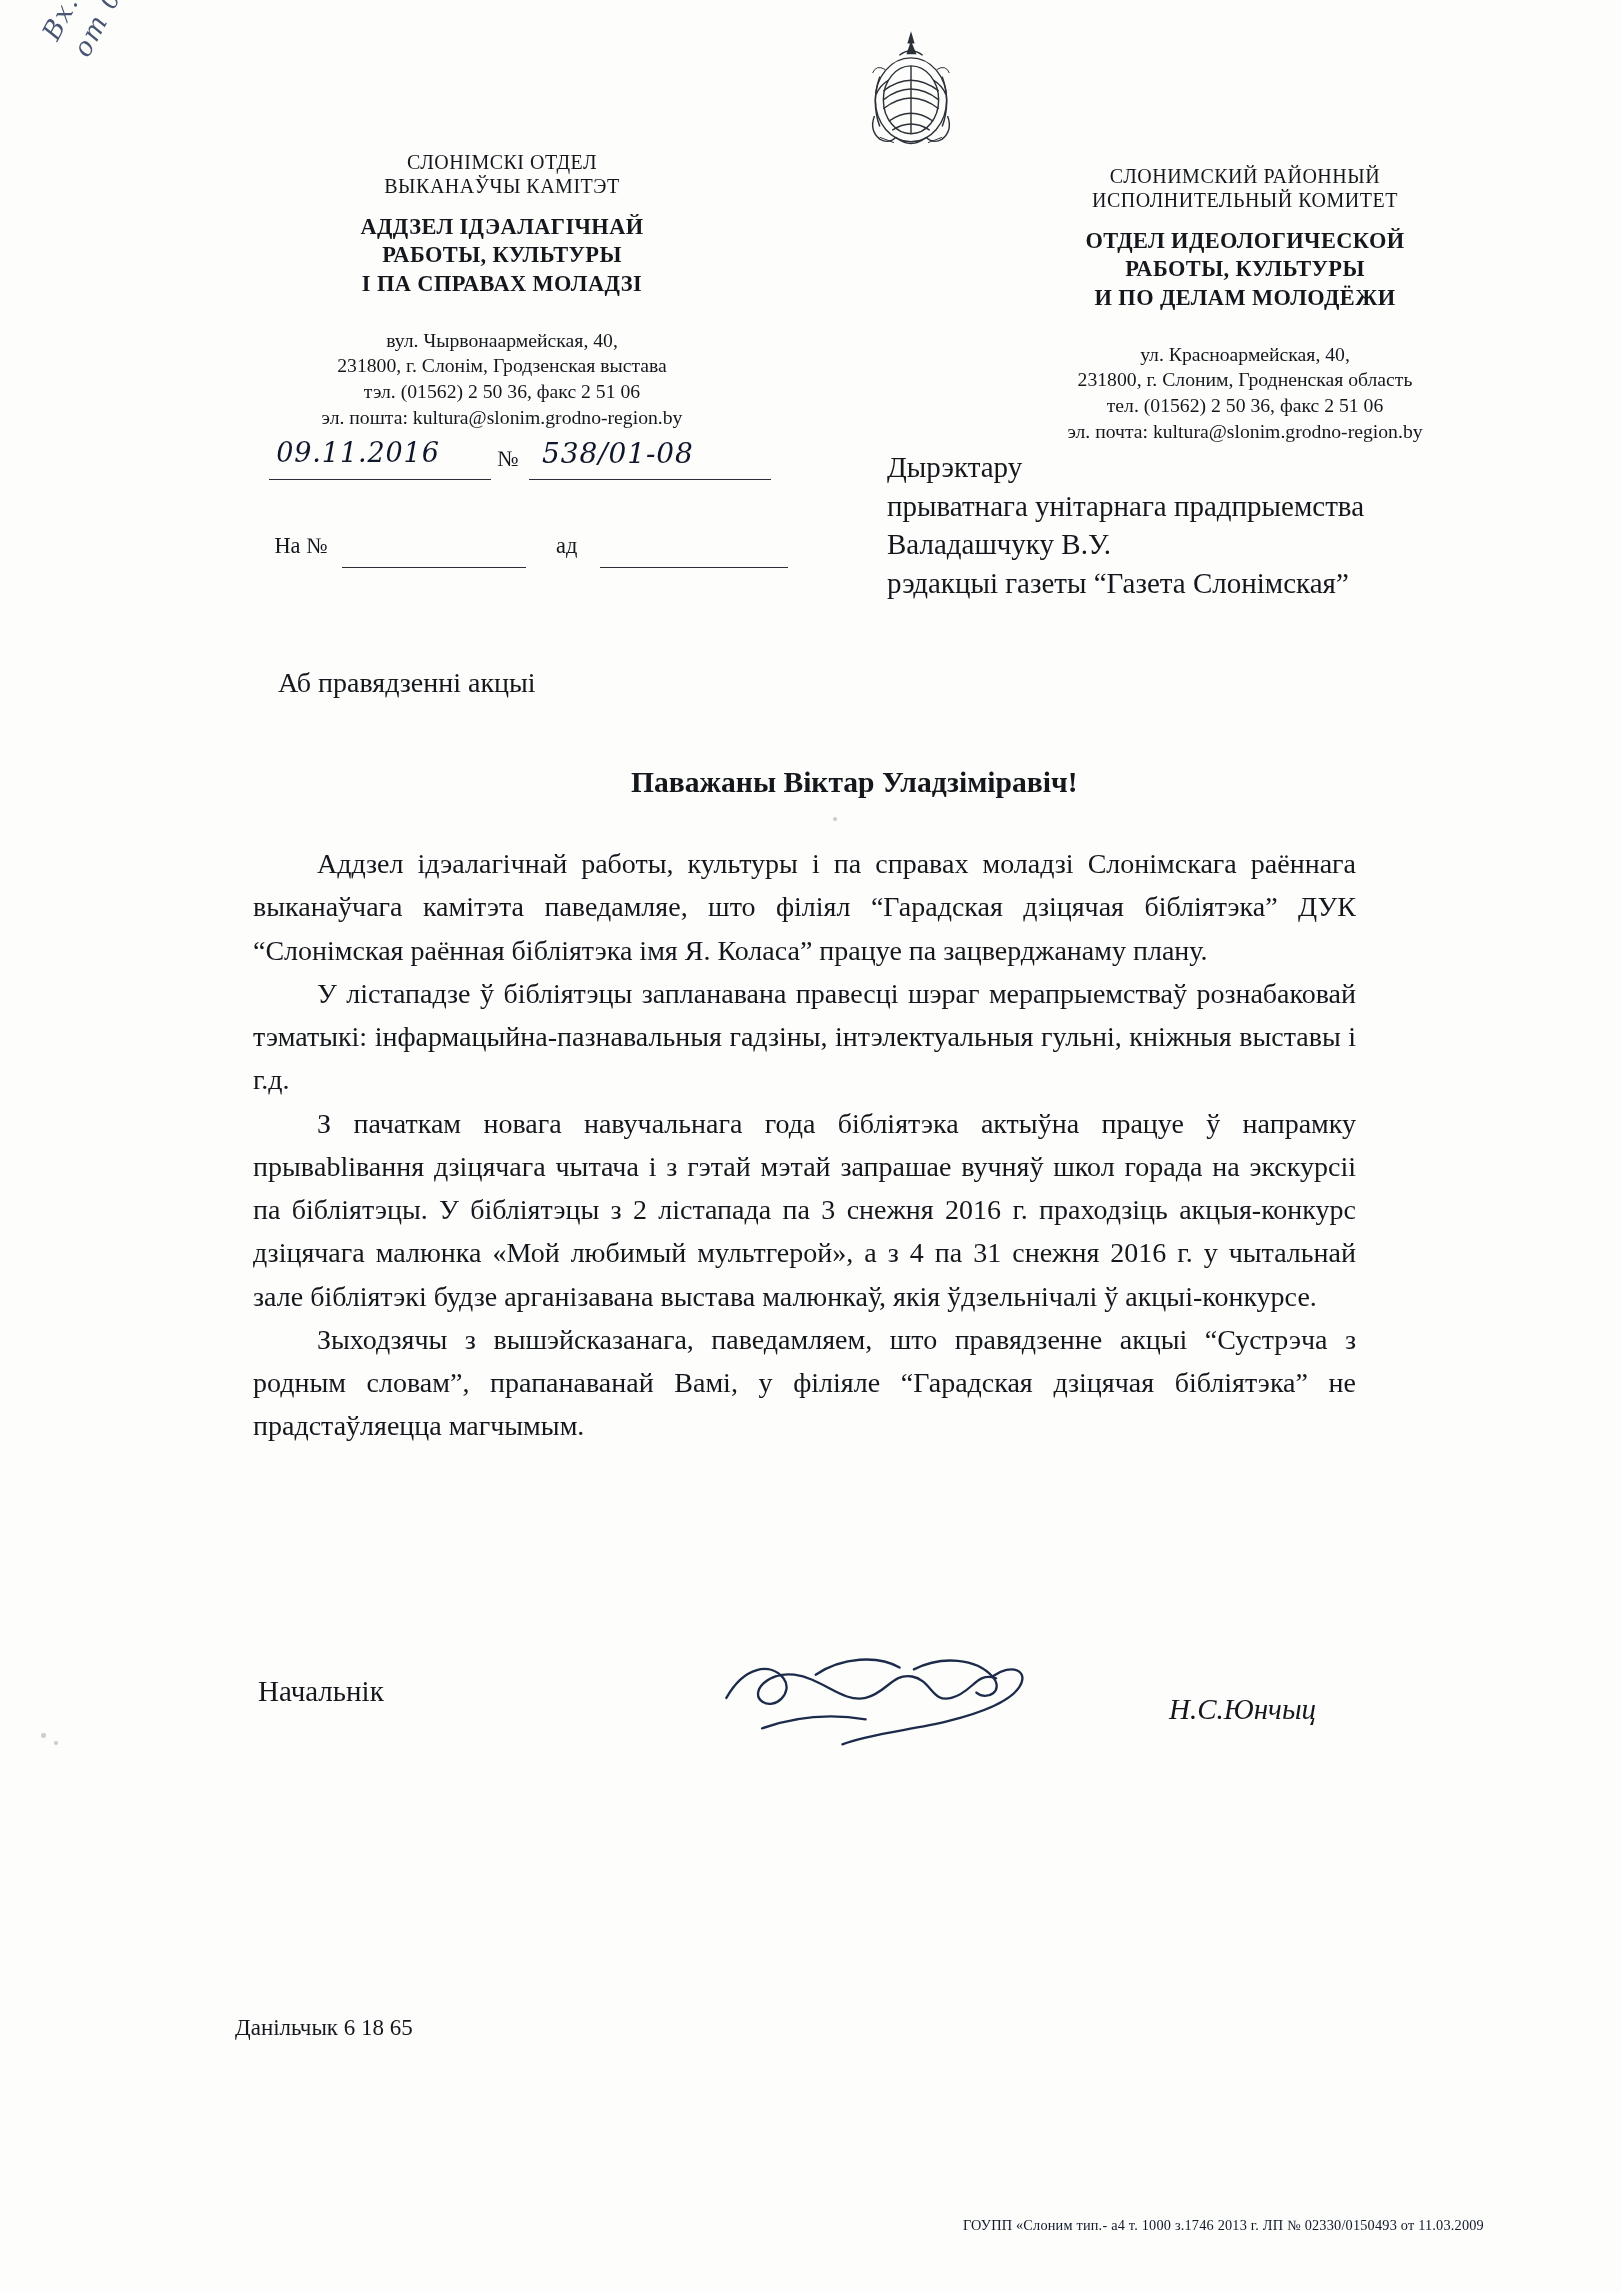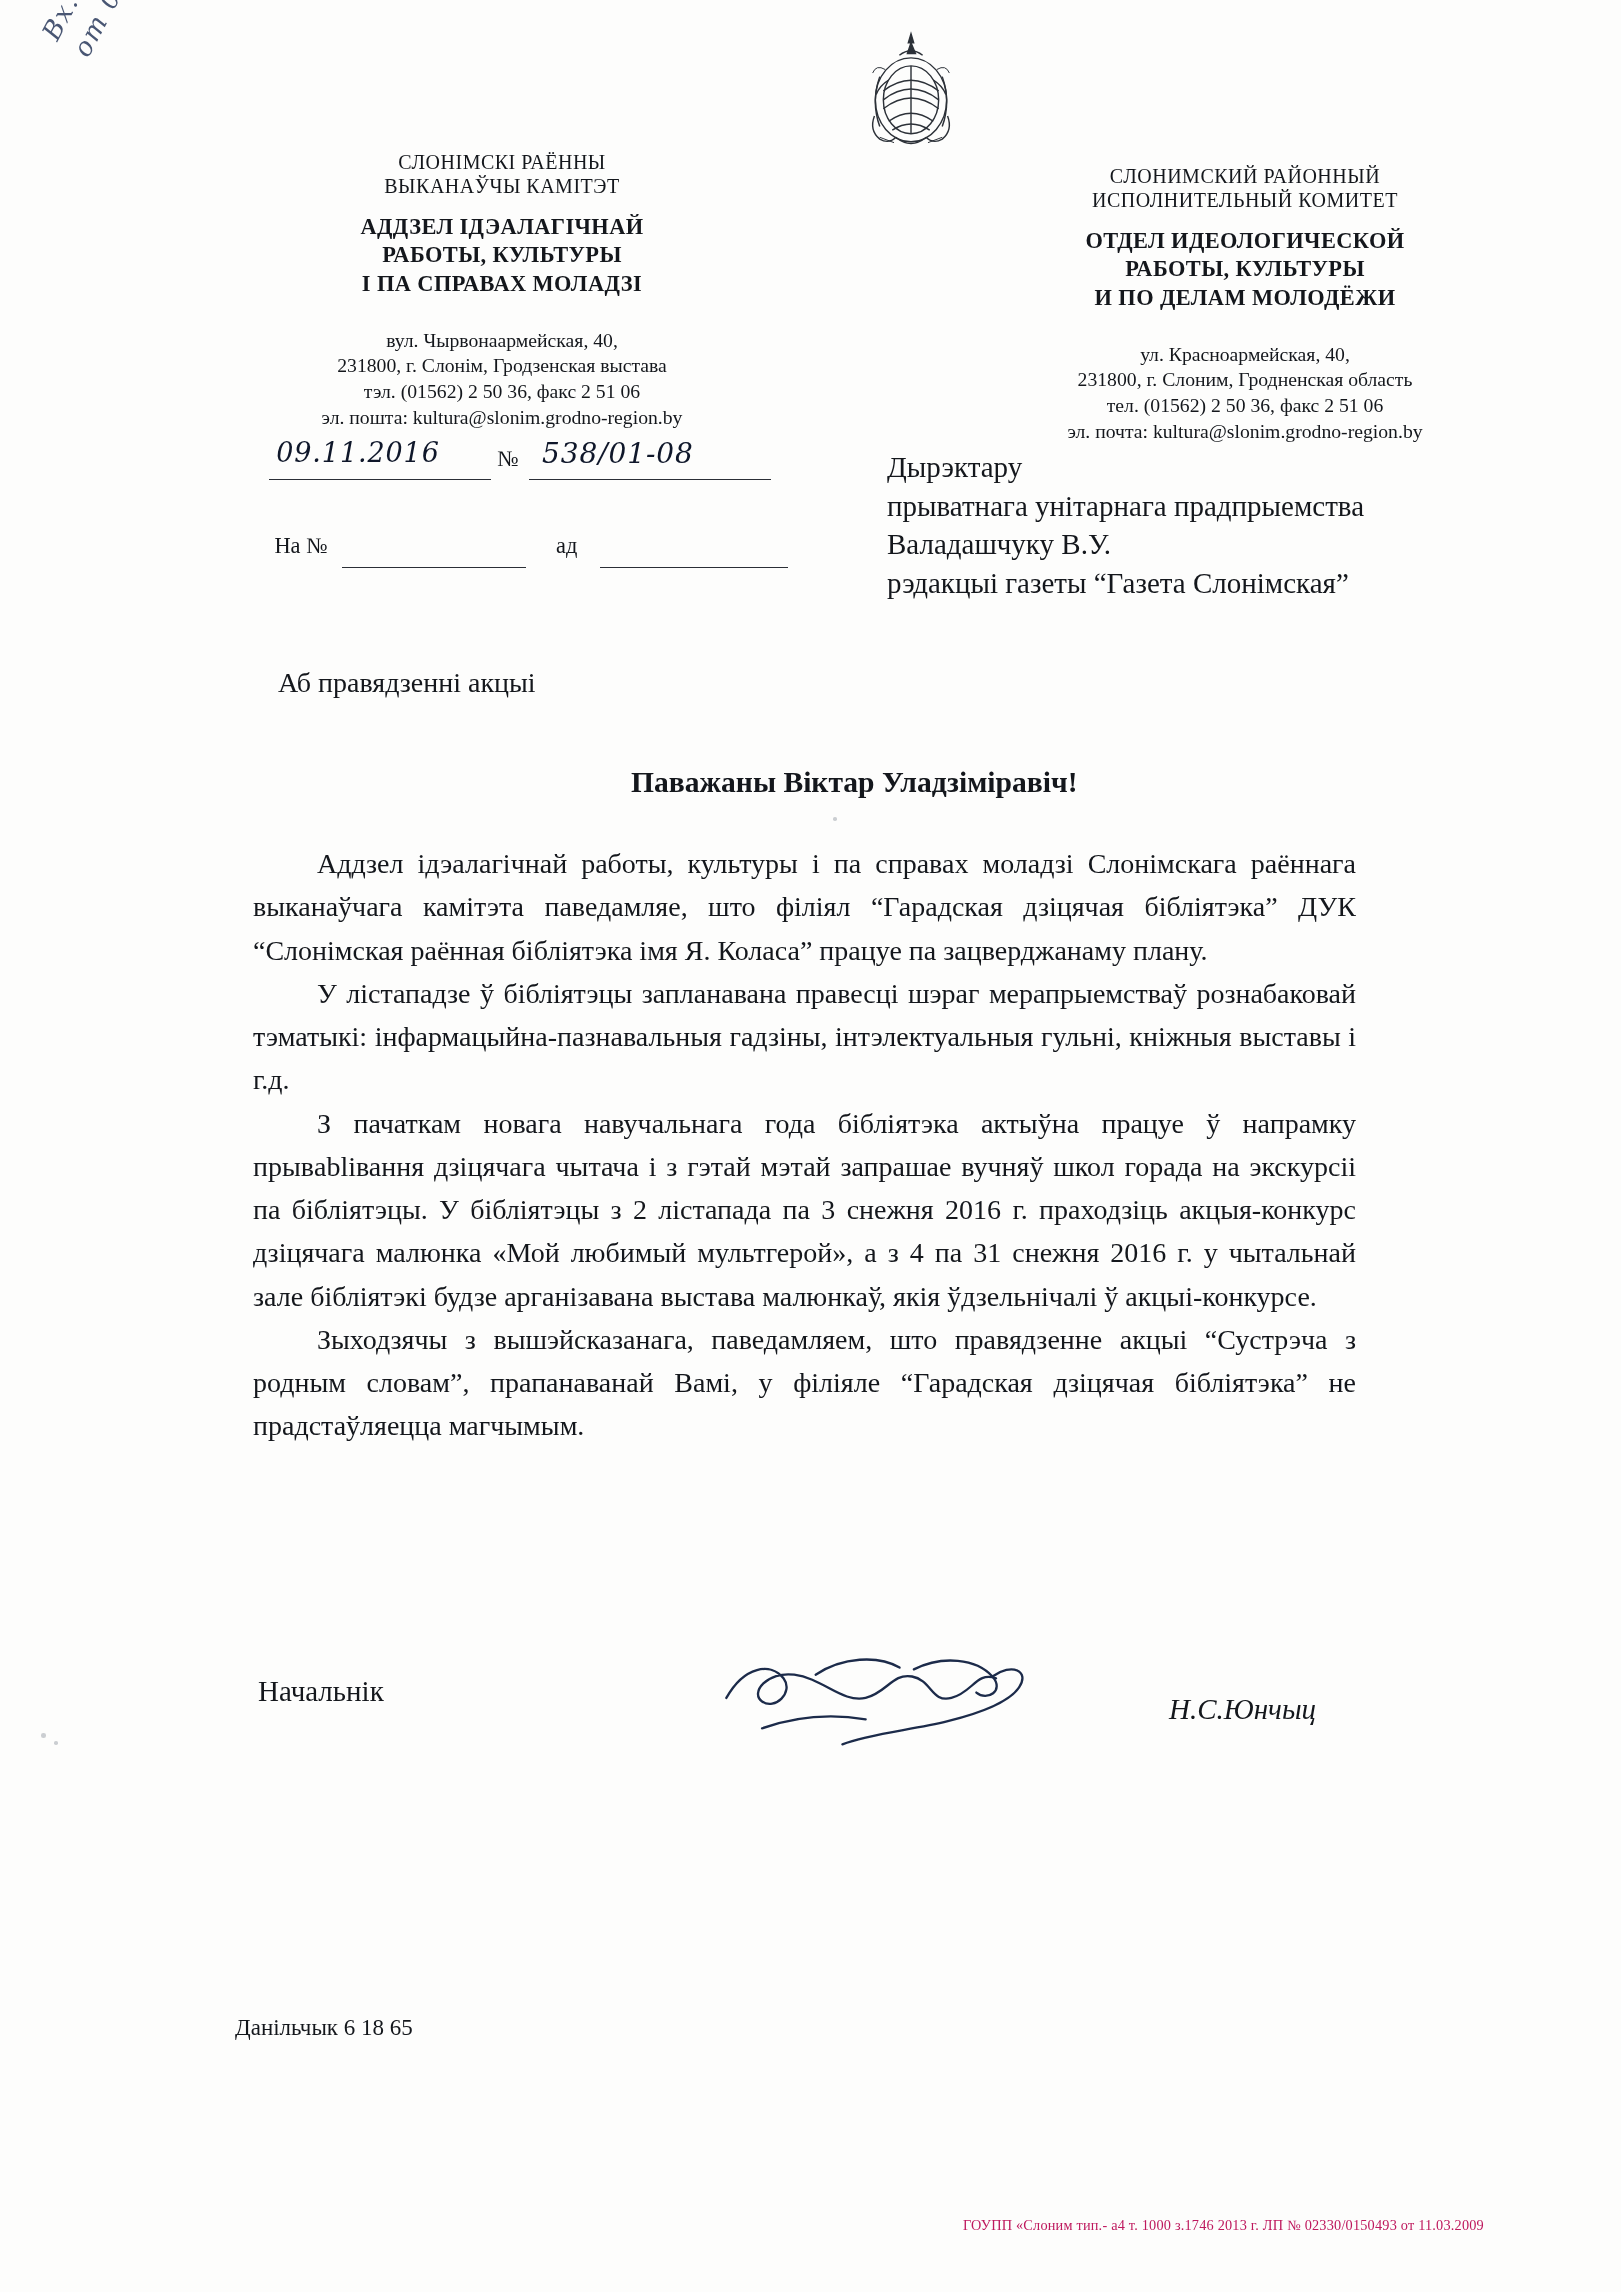--- a/index.html
+++ b/index.html
@@ -159,21 +159,21 @@
     position: absolute;
     left: 235px;
     top: 2015px;
     font-size: 23px;
   }
   .imprint {
     position: absolute;
     left: 963px;
     top: 2217px;
     font-size: 14.3px;
-    color: #be185d;
+    color: #0f172a;
     letter-spacing: 0.2px;
   }
   .speck { position: absolute; background: #9aa0a8; border-radius: 50%; opacity:.5; }
 </style>
 </head>
 <body>
 
 <div class="page">
 
   <div class="margin-scribble hand">
@@ -207,21 +207,21 @@
         <path d="M36 52 Q26 46 22 56"></path>
         <path d="M94 52 Q104 46 108 56"></path>
         <path d="M30 128 L46 134"></path>
         <path d="M100 128 L84 134"></path>
       </g>
     </svg>
   </div>
 
   <div class="lh left">
     <div class="org1">
-      <div>СЛОНІМСКІ РАЁННЫ</div>
+      <div>СЛОНІМСКІ ОТДЕЛ</div>
       <div>ВЫКАНАЎЧЫ КАМІТЭТ</div>
     </div>
     <div class="org2">
       <div>АДДЗЕЛ ІДЭАЛАГІЧНАЙ</div>
       <div>РАБОТЫ, КУЛЬТУРЫ</div>
       <div>І ПА СПРАВАХ МОЛАДЗІ</div>
     </div>
     <div class="addr">
       <div>вул. Чырвонаармейская, 40,</div>
       <div>231800, г. Слонім, Гродзенская выстава</div>

